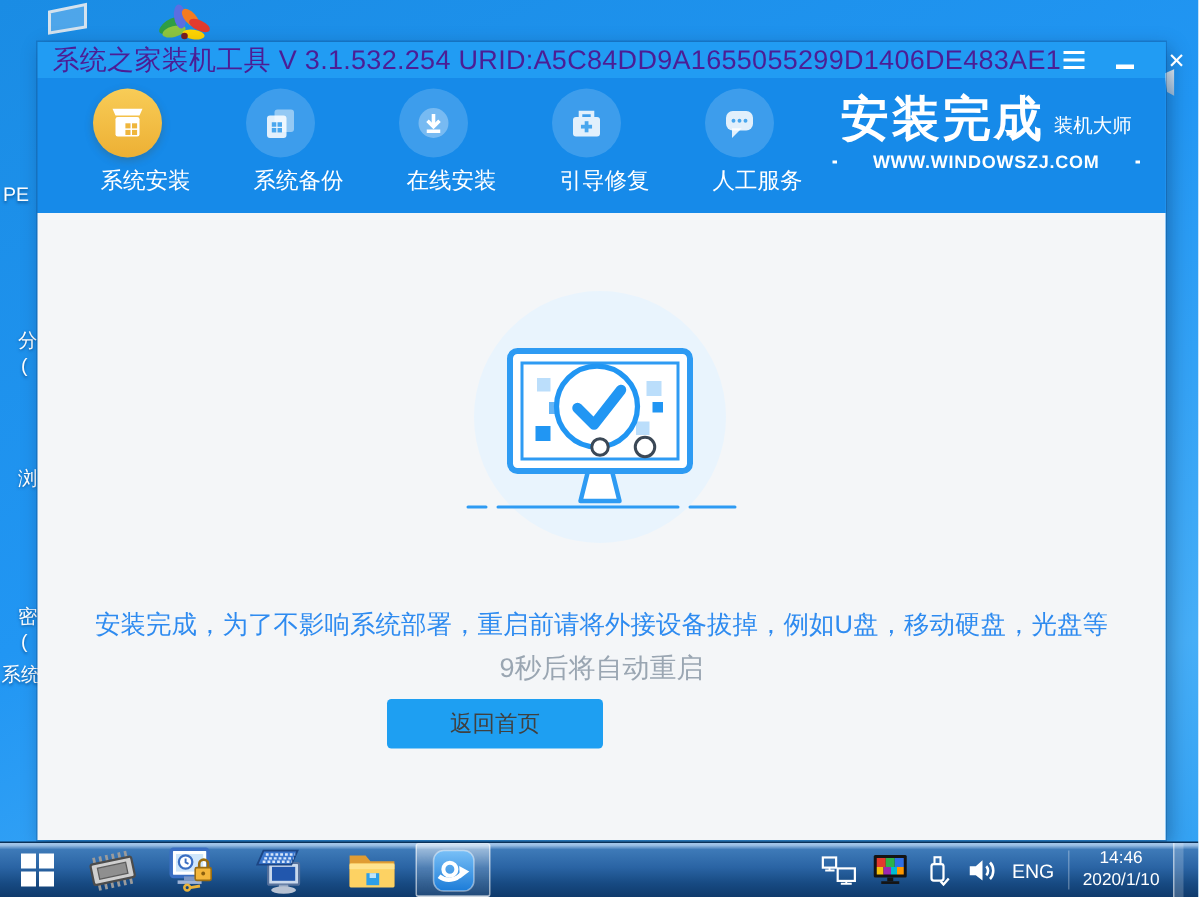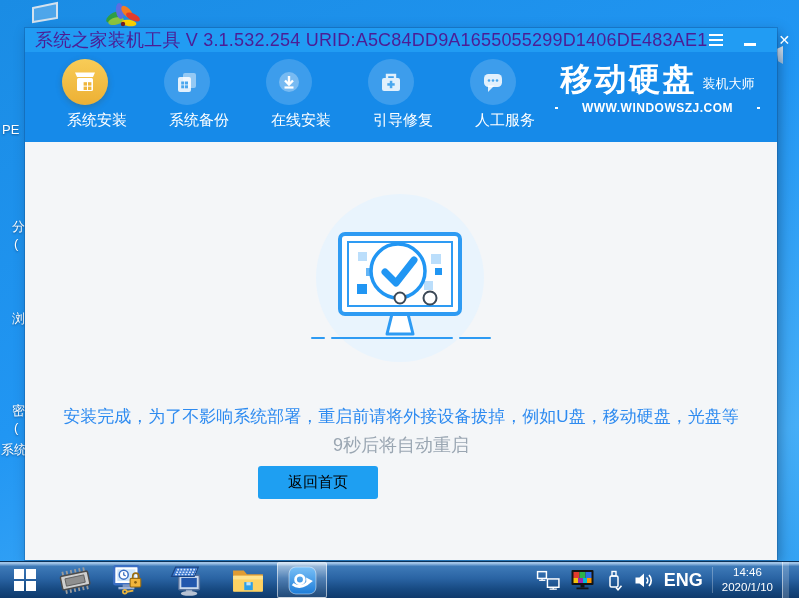--- a/index.html
+++ b/index.html
@@ -36,33 +36,33 @@
   .brand-title { font-size:32px; font-weight:bold; letter-spacing:2px; line-height:1; }
   .brand-sub { font-size:13px; padding-bottom:2px; }
   .brand-row2 { margin-top:6px; display:flex; align-items:center; justify-content:center; gap:24px; }
   .brand-dash { display:block; width:19px; height:2px; background:#fff; }
   .brand-site { font-size:12px; font-weight:bold; letter-spacing:.5px; }
 
   .content { position:absolute; left:0; top:114px; width:100%; bottom:0; background:#f4f6f8; }
   .success-art { position:absolute; left:275px; top:50px; }
   .message { position:absolute; top:263px; width:100%; text-align:center; color:#2e8bf0; font-size:17px; }
   .countdown { position:absolute; top:291px; width:100%; text-align:center; color:#9aa6b2; font-size:18px; }
-  .btn { position:absolute; top:324px; width:120px; height:33px; background:#1e9ff2; color:#000000;
+  .btn { position:absolute; top:324px; width:144px; height:33px; background:#1e9ff2; color:#404040;
          border:none; border-radius:3px; font-size:15px; font-family:inherit; cursor:pointer; }
   .btn-home { left:233px; } .btn-reboot { left:397px; }
 
   
   .taskbar { position:absolute; left:0; top:562px; width:799px; height:36px; z-index:10;
              background:linear-gradient(180deg,#a3c6e9 0%,#9cc0e5 4%,#3e7ab8 12%,#2a64a4 45%,#174a82 75%,#0f3a6c 100%);
              box-shadow:0 -1px 0 #0b3158; }
   .tb-btn { position:absolute; top:0; height:36px; display:flex; align-items:center; justify-content:center; cursor:pointer; }
   .tb-btn.active-app { background:linear-gradient(180deg,rgba(255,255,255,.55),rgba(255,255,255,.18) 45%,rgba(255,255,255,.08));
              border:1px solid rgba(255,255,255,.55); border-radius:2px; }
   .tray { position:absolute; right:0; top:0; height:36px; display:flex; align-items:center; gap:9px; padding-right:10px; }
-  .tray-lang { color:#fff; font-size:18px; cursor:pointer;font-weight:bold; }
+  .tray-lang { color:#fff; font-size:13px; cursor:pointer; }
   .tray-divider { width:1px; height:26px; background:rgba(255,255,255,.28); }
   .tray-clock { color:#fff; font-size:11.5px; line-height:1.3; text-align:center; cursor:pointer; }
   .show-desktop { width:7px; height:36px; background:rgba(255,255,255,.20); border-left:1px solid rgba(255,255,255,.5); cursor:pointer; }
 </style>
 </head>
 <body>
 
 <div class="stage">
 
   <div class="desk-icon" style="left:31px; top:1px;">
@@ -173,21 +173,21 @@
             <circle cx="10" cy="12.5" r="1.3" fill="#4aa7ee"></circle>
             <circle cx="14" cy="12.5" r="1.3" fill="#4aa7ee"></circle>
             <circle cx="18" cy="12.5" r="1.3" fill="#4aa7ee"></circle>
           </svg>
         </div>
         <div class="nav-label">人工服务</div>
       </div>
 
       <div class="brand">
         <div class="brand-row1">
-          <span class="brand-title">移动硬盘</span>
+          <span class="brand-title">安装完成</span>
           <span class="brand-sub">装机大师</span>
         </div>
         <div class="brand-row2">
           <span class="brand-dash"></span>
           <span class="brand-site">WWW.WINDOWSZJ.COM</span>
           <span class="brand-dash"></span>
         </div>
       </div>
     </div>
 

